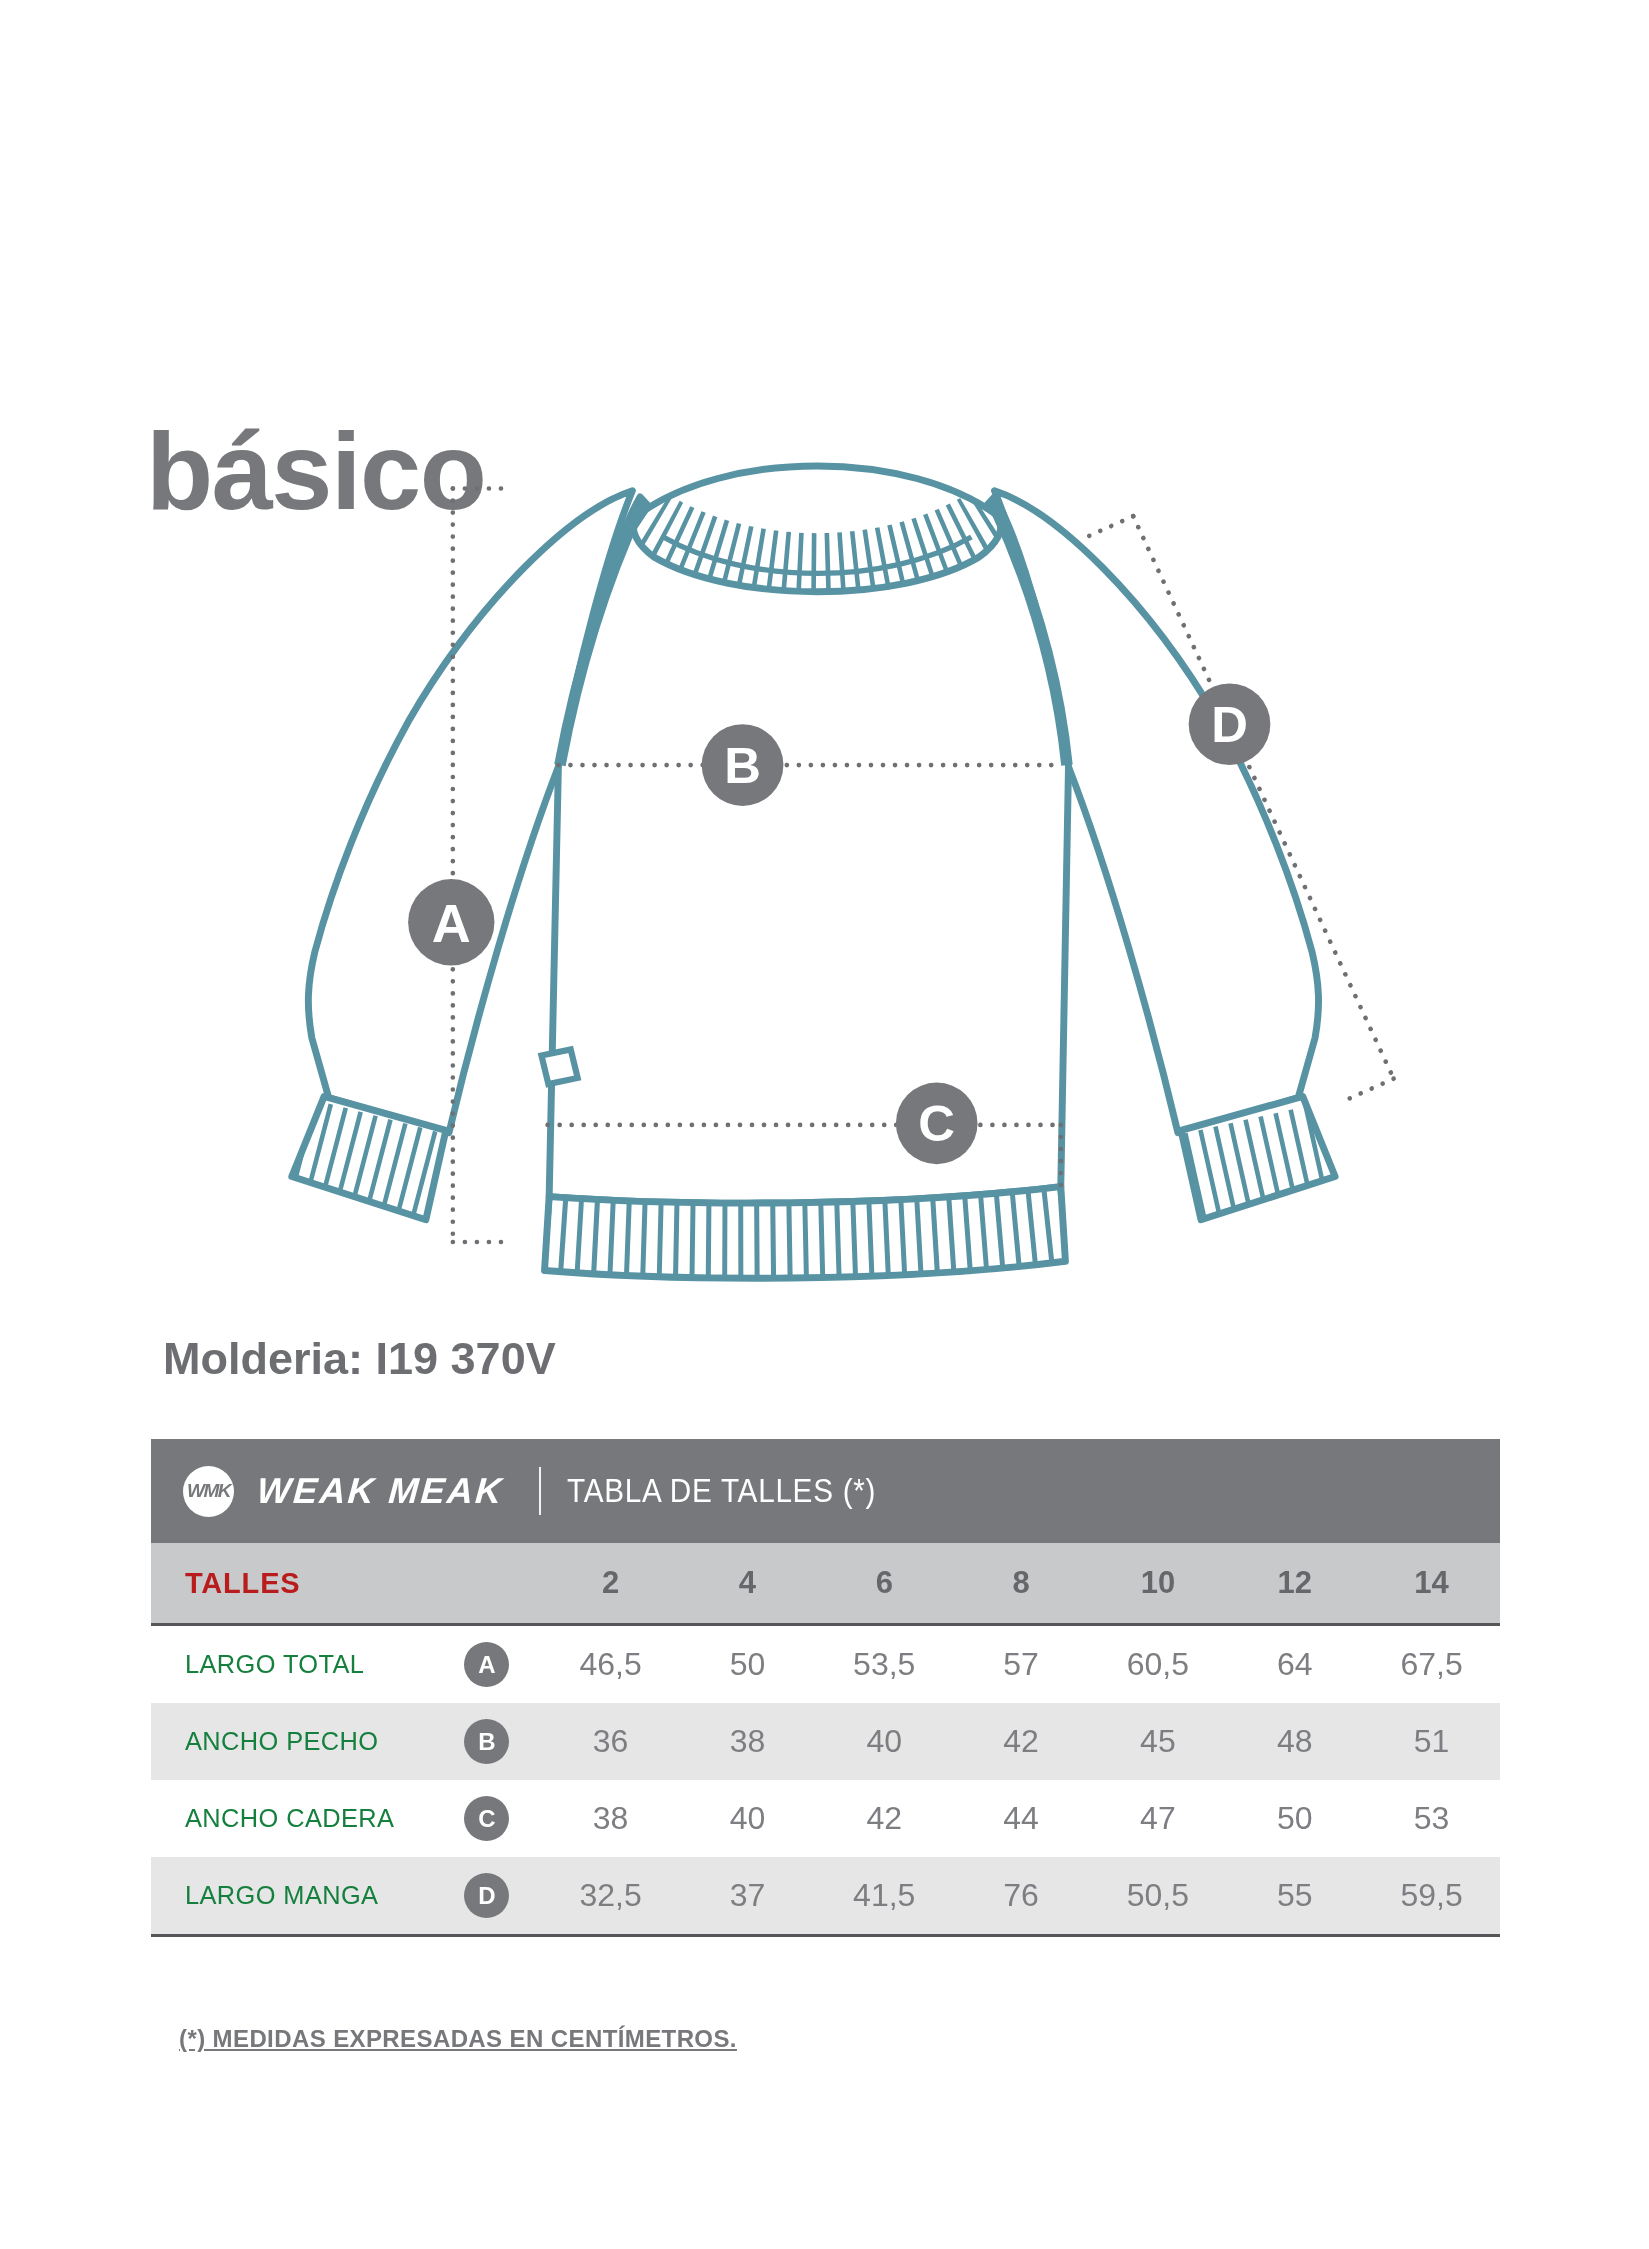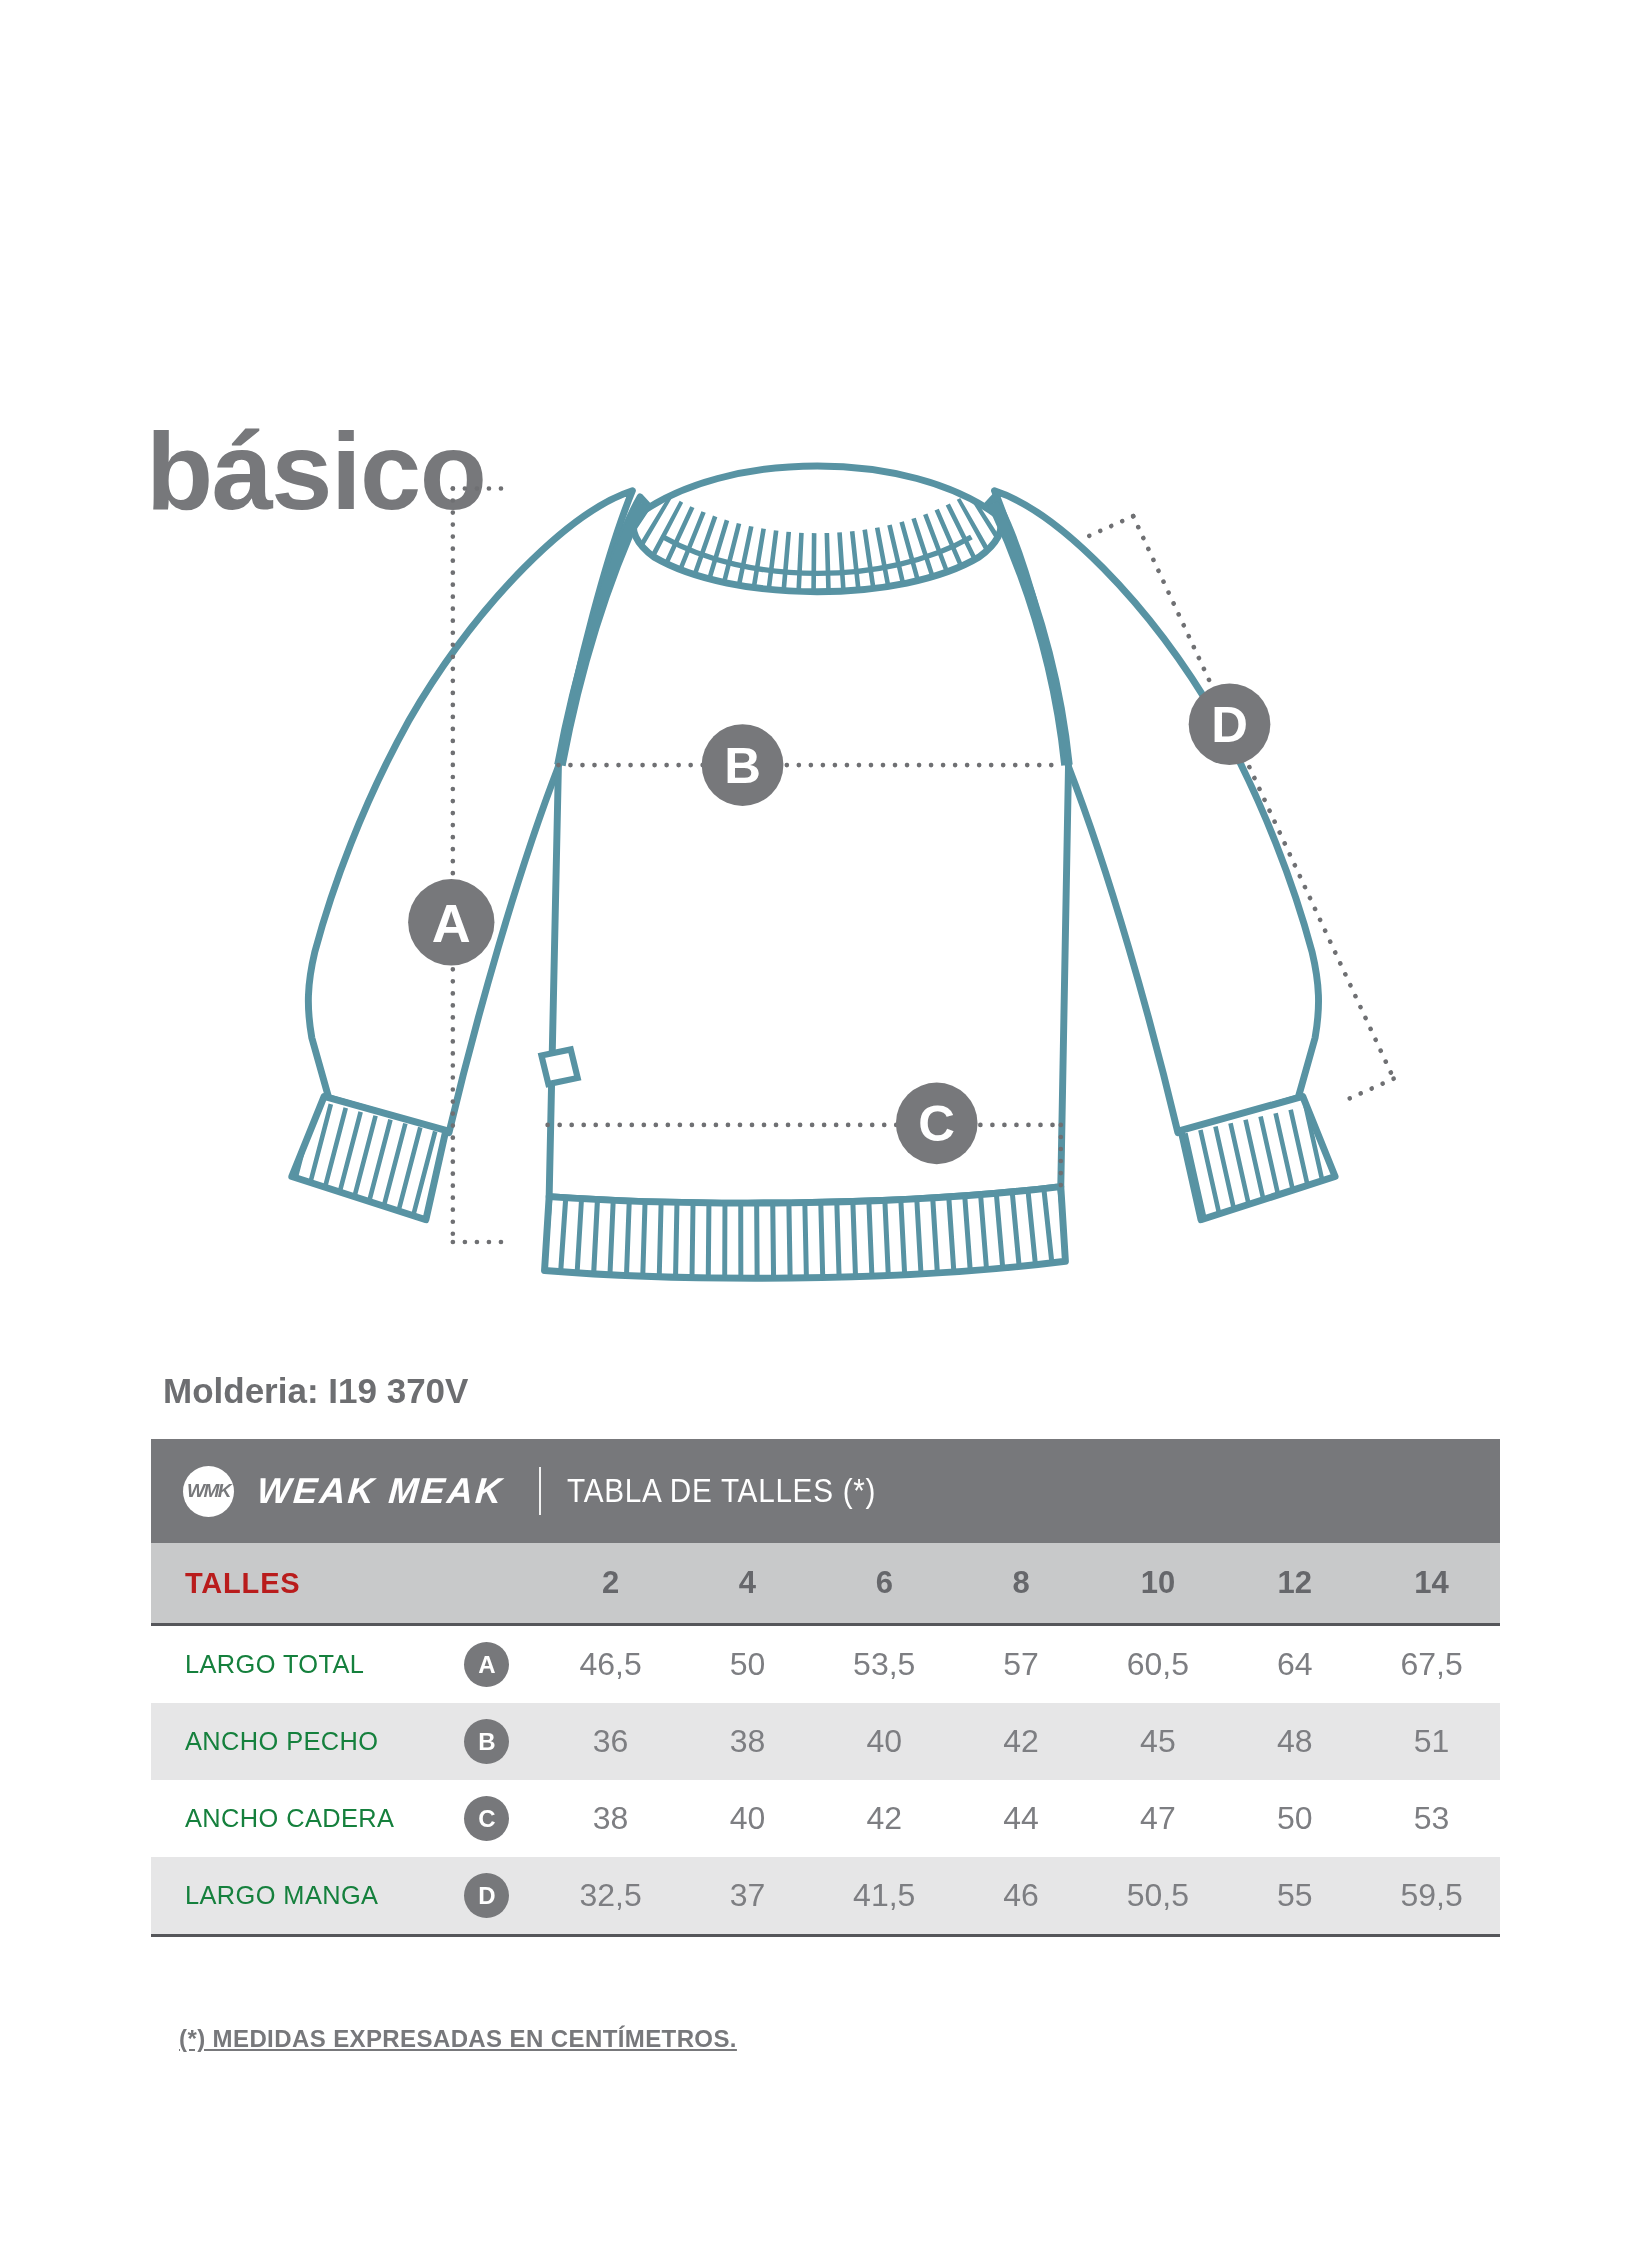--- a/index.html
+++ b/index.html
@@ -4,21 +4,21 @@
 <style>
   html,body { margin:0; padding:0; background:#ffffff; }
   body { font-family:"Liberation Sans", sans-serif; }
   .sheet { position:relative; width:1650px; height:2250px; background:#fff; overflow:hidden; }
 
   .title { position:absolute; left:146px; top:151px; font-size:110px; font-weight:bold;
            color:#77787b; line-height:1.49; letter-spacing:-1.5px; }
 
   svg.diagram { position:absolute; left:247px; top:443px; }
 
-  .molderia { position:absolute; left:163px; top:1371px; font-size:35px; font-weight:bold; color:#6d6e71; }
+  .molderia { position:absolute; left:163px; top:1333px; font-size:45px; font-weight:bold; color:#6d6e71; }
 
   .size-table { position:absolute; left:151px; top:1439px; width:1349px; }
 
   .thead { height:104px; background:#77787b; display:flex; align-items:center; }
   .logo { width:51px; height:51px; border-radius:50%; background:#fff; margin-left:32px;
           display:flex; align-items:center; justify-content:center; flex:0 0 auto; }
   .logo span { color:#77787b; font-weight:bold; font-style:italic; font-size:19px; letter-spacing:-1.5px; }
   .brand { color:#fff; font-size:36px; font-weight:bold; font-style:italic; margin-left:23px;
            letter-spacing:2.3px; transform:skewX(-4deg); white-space:nowrap; }
   .vdiv { width:2.3px; height:48px; background:rgba(255,255,255,.9); margin:0 26px 0 35px; flex:0 0 auto; }
@@ -178,21 +178,21 @@
     </div>
 
     <div class="grid-row data-row alt last">
       <div class="lbl">LARGO MANGA</div>
       <div class="marker">
           <span class="marker-badge">D</span>
         </div>
       <div class="val">32,5</div>
       <div class="val">37</div>
       <div class="val">41,5</div>
-      <div class="val">46</div>
+      <div class="val">76</div>
       <div class="val">50,5</div>
       <div class="val">55</div>
       <div class="val">59,5</div>
     </div>
 
   </div>
 
   <div class="footnote">(*) MEDIDAS EXPRESADAS EN CENTÍMETROS.</div>
 
 </div>

